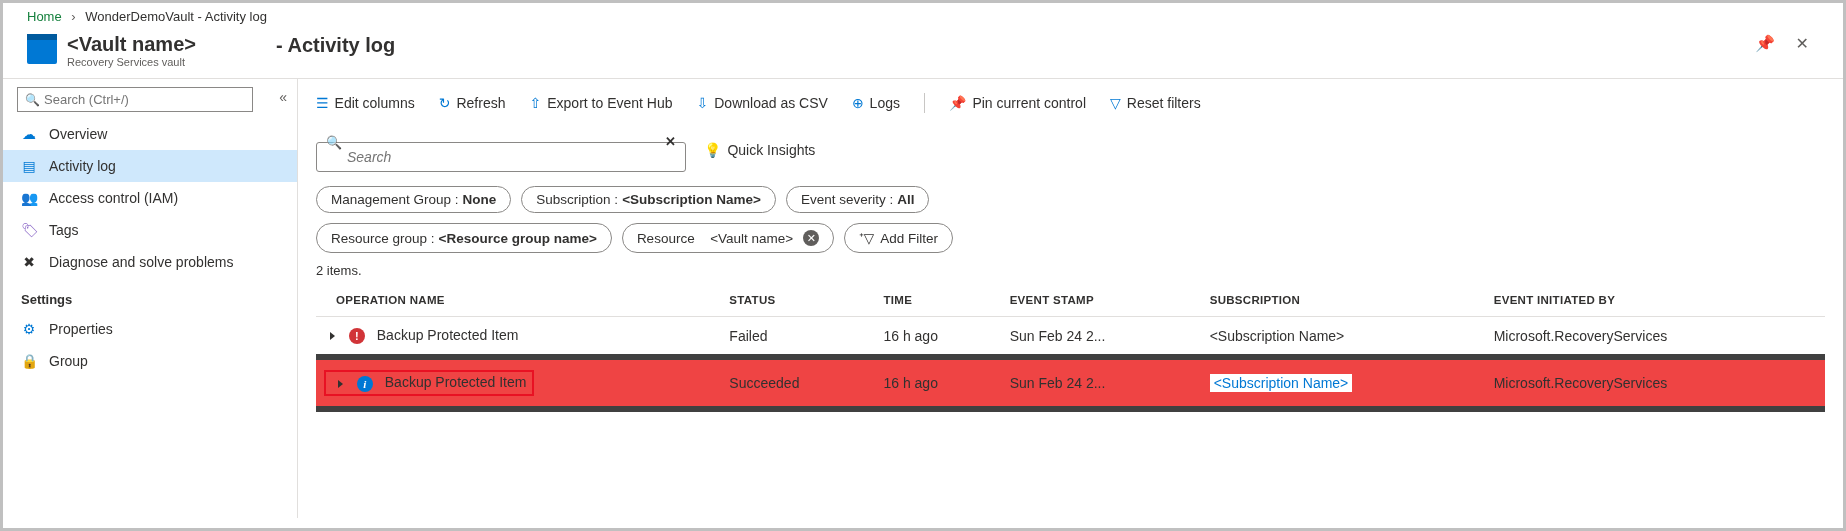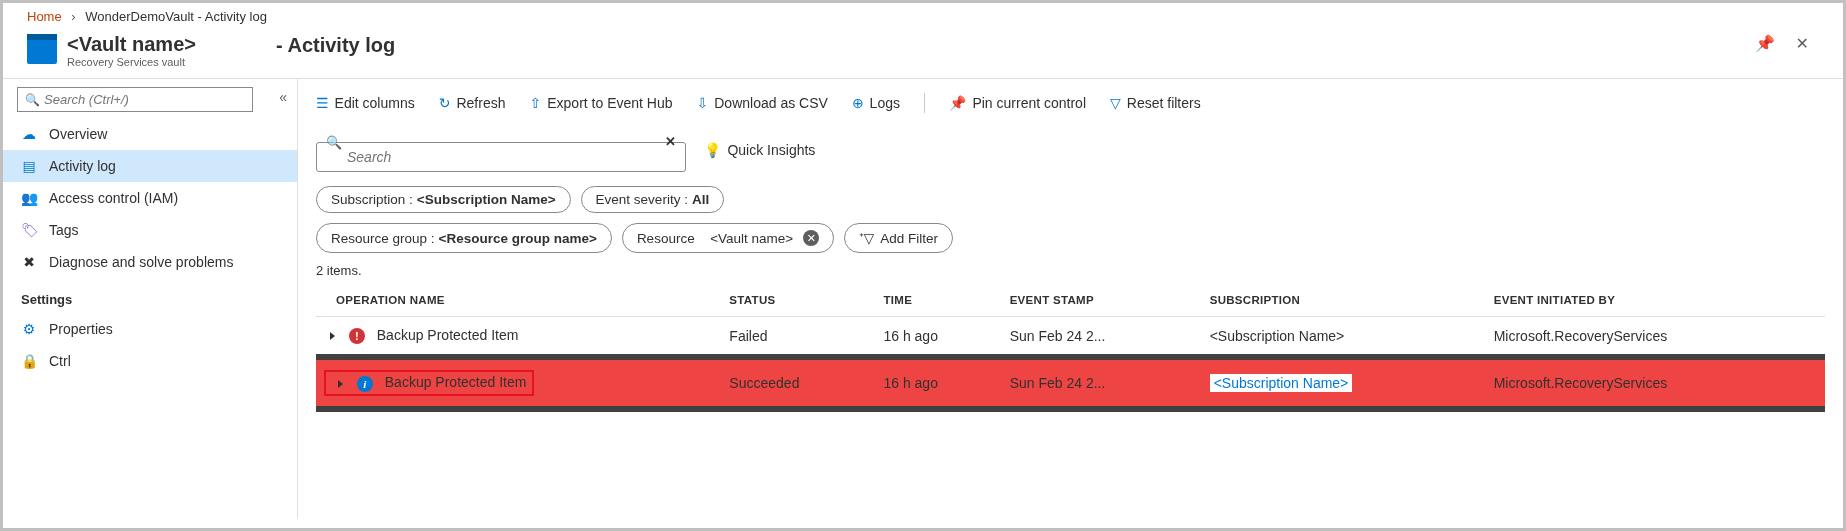--- a/index.html
+++ b/index.html
@@ -1,38 +1,38 @@
 <!DOCTYPE html>
 <html><head>
 <meta charset="utf-8">
 <style>
 * { margin: 0; padding: 0; box-sizing: border-box; font-family: "Segoe UI", Arial, sans-serif; }
 body { background: #fff; border: 3px solid #c0c0c0; width: 1846px; height: 531px; overflow: hidden; font-size: 13px; color: #323130; }
 
 
 .crumb { padding: 6px 24px 4px; font-size: 13px; }
-.crumb a { color: #c2410c; text-decoration: none; }
+.crumb a { color: #15803d; text-decoration: none; }
 .crumb .sep { color: #605e5c; margin: 0 6px; }
 
 
 .header { display: flex; align-items: flex-start; padding: 6px 24px 10px; border-bottom: 1px solid #e1dfdd; }
 .vault-ico { width: 30px; height: 30px; background:#0078d4; margin-right: 10px; position: relative; border-radius: 2px;}
 .vault-ico::before { content:""; position:absolute; top:0; left:0; right:0; height:6px; background:#005a9e;}
 .titles h1 { font-size: 20px; font-weight: 600; color:#323130; line-height:1; margin-bottom:2px;}
 .titles .sub { font-size: 11px; color:#605e5c; }
 .sect-title { font-size: 20px; font-weight:600; margin-left: 80px; }
 .hdr-right { margin-left:auto; display:flex; gap:20px; align-items:center; padding-right:10px;}
 .pin, .close { cursor:pointer; font-size:16px; color:#605e5c;}
 
 .body { display:flex; height: calc(100% - 86px); }
 
 
 .sidebar { width: 295px; border-right:1px solid #e1dfdd; padding:8px 0; position:relative; overflow-y:auto;}
 .search-wrap { padding: 0 14px 6px; position:relative;}
-.search-wrap input { width: calc(100% - 30px); padding:4px 0 4px 26px; border:1px solid #8a8886; font-style:italic; color:#a21caf; font-size:13px;}
+.search-wrap input { width: calc(100% - 30px); padding:4px 0 4px 26px; border:1px solid #8a8886; color:#a21caf; font-size:13px;}
 .search-wrap .si { position:absolute; left:22px; top:6px; font-size:12px; color:#605e5c;}
 .collapse { position:absolute; right:10px; top:2px; font-size:14px; color:#605e5c; cursor:pointer;}
 .nav-item { display:flex; align-items:center; gap:12px; padding:8px 18px; cursor:pointer; font-size:14px; }
 .nav-item.active { background:#cfe8fc; }
 .nav-hdr { padding:14px 18px 6px; font-size:13px; font-weight:600; color:#323130;}
 .ico { width:16px; text-align:center; font-size:14px; }
 
 
 .main { flex:1; padding: 12px 18px; overflow:auto; position:relative;}
 .toolbar { display:flex; align-items:center; gap:24px; padding:2px 0 14px; }
@@ -119,21 +119,21 @@
       <span class="ico">✖</span>
       <span>Diagnose and solve problems</span>
     </div>
     <div class="nav-hdr">Settings</div>
     <div class="nav-item">
       <span class="ico" style="color:#0078d4">⚙</span>
       <span>Properties</span>
     </div>
     <div class="nav-item">
       <span class="ico">🔒</span>
-      <span>Ctrl</span>
+      <span>Group</span>
     </div>
   </div>
 
   <div class="main">
     <div class="toolbar">
       <div class="tbtn">
           <span>☰</span>
           <span class="blk">Edit columns</span>
         </div>
       <div class="tbtn">
@@ -169,20 +169,24 @@
         <input placeholder="Search" style="">
         <span class="cx">✕</span>
       </div>
       <div class="insights">
         <span style="color:#0078d4">💡</span>
         <span>Quick Insights</span>
       </div>
     </div>
 
     <div class="pills">
+      <div class="pill">
+          <span>Management Group :</span> 
+          <b>None</b>
+        </div>
       <div class="pill">
           <span>Subscription :</span> 
           <b>&lt;Subscription Name&gt;</b>
         </div>
       <div class="pill">
           <span>Event severity :</span> 
           <b>All</b>
         </div>
     </div>
     <div class="pills">

